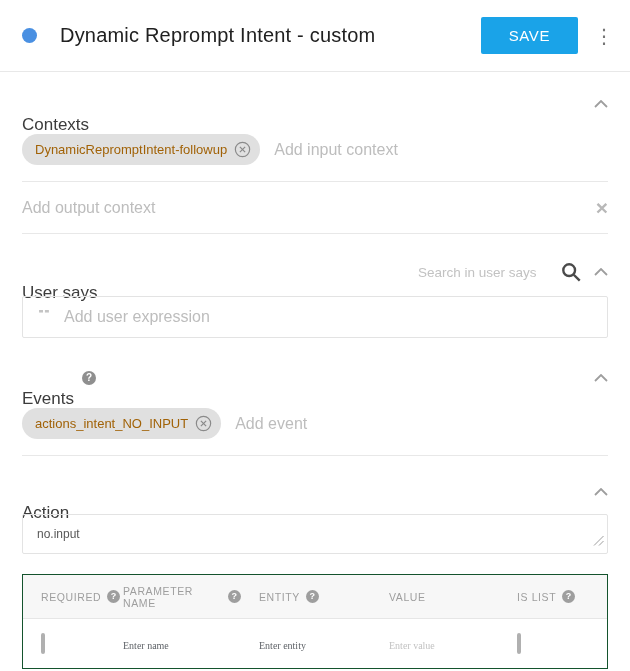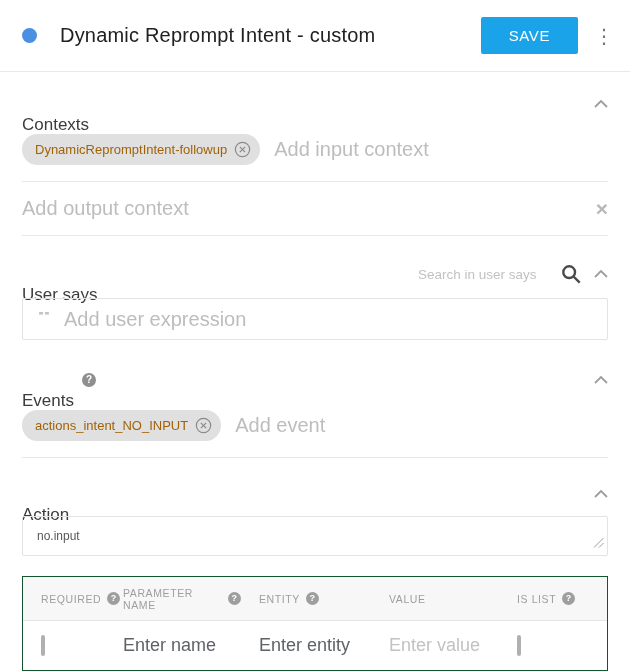--- a/index.html
+++ b/index.html
@@ -43,21 +43,21 @@
   }
   .chip {
     display: inline-flex; align-items: center; gap: 7px;
     background: #e0e0e0; color: #a16207;
     border-radius: 16px; padding: 7px 9px 7px 13px;
     font-size: 13px; white-space: nowrap;
   }
   .chip svg { cursor: pointer; display: block; }
   .ghost-input {
     border: none; outline: none; background: transparent;
-    font-family: inherit; font-size: 20px; color: #444; flex: 1; min-width: 40px;
+    font-family: inherit; font-size: 16px; color: #444; flex: 1; min-width: 40px;
   }
   .ghost-input::placeholder { color: #bdbdbd; }
 
   .output-row { display: flex; align-items: center; padding: 15px 0; border-bottom: 1px solid #e8e8e8; }
   .clear-x { margin-left: auto; color: #b8b8b8; font-size: 21px; font-weight: 700; line-height: 1; cursor: pointer; user-select: none; }
 
   .usersays-head { margin-top: 18px; height: 40px; }
   .search-group { margin-left: auto; display: flex; align-items: center; gap: 10px; }
   .search-input {
     border: none; outline: none; width: 132px;
@@ -102,21 +102,21 @@
   }
   .t-head .help-badge { width: 13px; height: 13px; line-height: 13px; font-size: 9px; background: #9e9e9e; margin-left: 6px; }
   .t-body { height: 49px; background: #ffffff; }
   .t-body .cell { padding-left: 18px; }
   .checkbox {
     width: 18px; height: 18px; border: 2px solid #b0b0b0; border-radius: 2px;
     background: #fff; cursor: pointer;
   }
   .cell-input {
     border: none; outline: none; width: 100px;
-    font-family: Liberation Sans, sans-serif; font-size: 18px; color: #444; background: transparent;
+    font-family: Liberation Serif, serif; font-size: 10px; color: #444; background: transparent;
   }
   .ph-dark::placeholder { color: #5f6368; opacity: 1; }
   .ph-light::placeholder { color: #c2c2c2; opacity: 1; }
 </style>
 </head>
 <body>
 
 <header class="app-header">
   <span class="intent-dot"></span>
   <h1 class="page-title">Dynamic Reprompt Intent - custom</h1>

